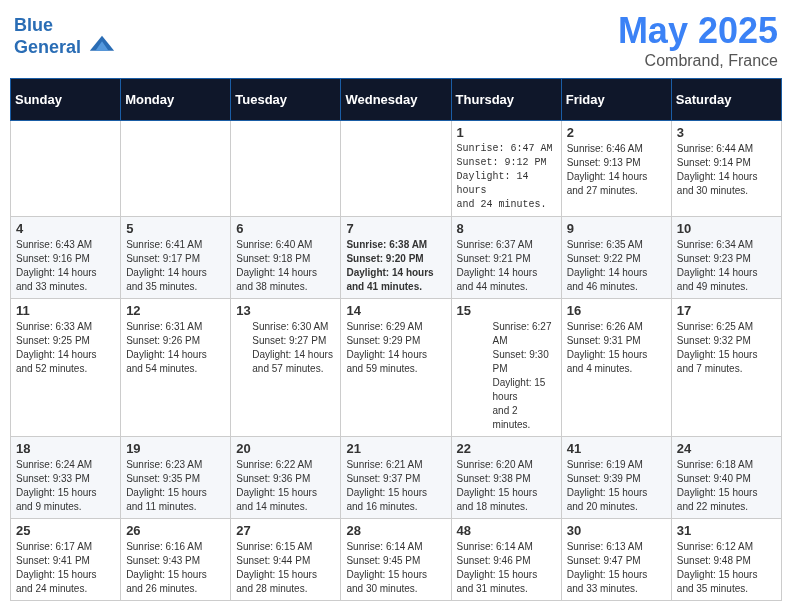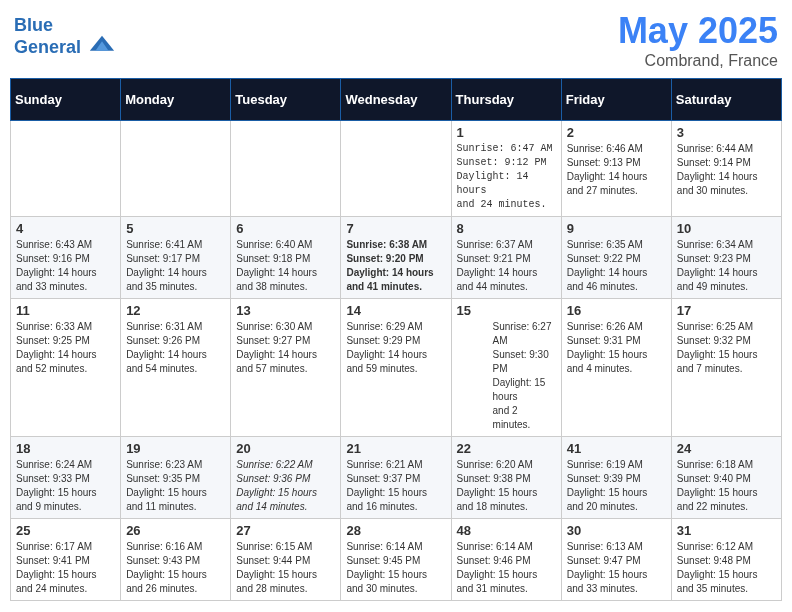--- a/index.html
+++ b/index.html
@@ -212,21 +212,21 @@
         </td>
         <td>
           <div class="day-number">12</div>
           <div class="day-info" style="white-space: pre-line;">Sunrise: 6:31 AM
 Sunset: 9:26 PM
 Daylight: 14 hours
 and 54 minutes.</div>
         </td>
         <td>
           <div class="day-number">13</div>
-          <div class="day-info" style="white-space: pre-line;">Sunrise: 6:30 AM
+          <div class="day-info" style="white-space: pre-line; margin-left: 16px;">Sunrise: 6:30 AM
 Sunset: 9:27 PM
 Daylight: 14 hours
 and 57 minutes.</div>
         </td>
         <td>
           <div class="day-number">14</div>
           <div class="day-info" style="white-space: pre-line;">Sunrise: 6:29 AM
 Sunset: 9:29 PM
 Daylight: 14 hours
 and 59 minutes.</div>
@@ -263,21 +263,21 @@
         </td>
         <td>
           <div class="day-number">19</div>
           <div class="day-info" style="white-space: pre-line;">Sunrise: 6:23 AM
 Sunset: 9:35 PM
 Daylight: 15 hours
 and 11 minutes.</div>
         </td>
         <td>
           <div class="day-number">20</div>
-          <div class="day-info" style="white-space: pre-line; font-style: italic;">Sunrise: 6:22 AM
+          <div class="day-info" style="white-space: pre-line;">Sunrise: 6:22 AM
 Sunset: 9:36 PM
 Daylight: 15 hours
 and 14 minutes.</div>
         </td>
         <td>
           <div class="day-number">21</div>
           <div class="day-info" style="white-space: pre-line;">Sunrise: 6:21 AM
 Sunset: 9:37 PM
 Daylight: 15 hours
 and 16 minutes.</div>

